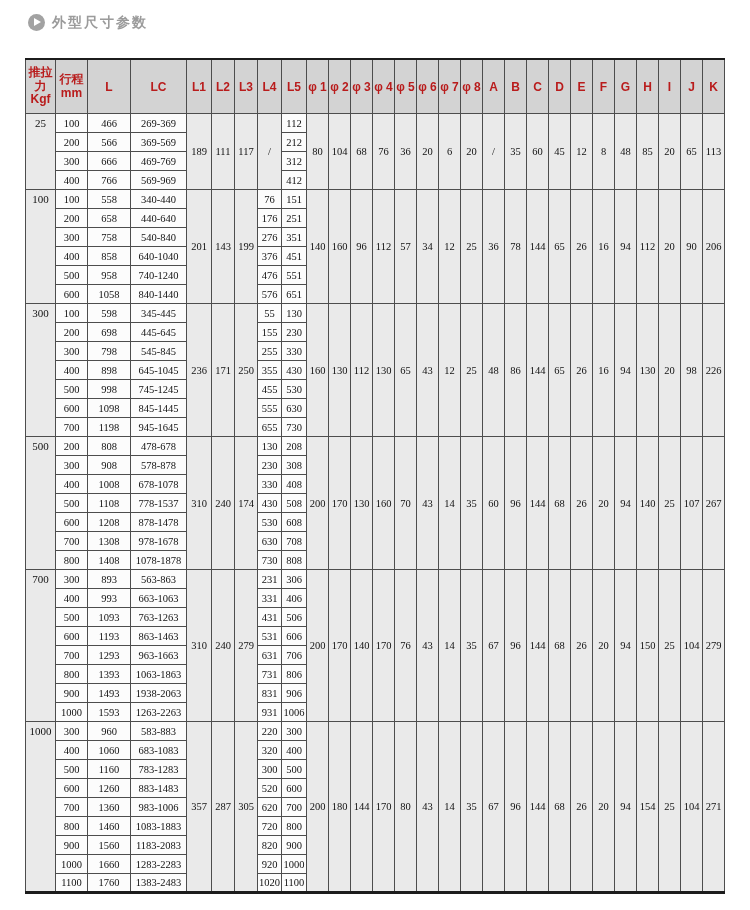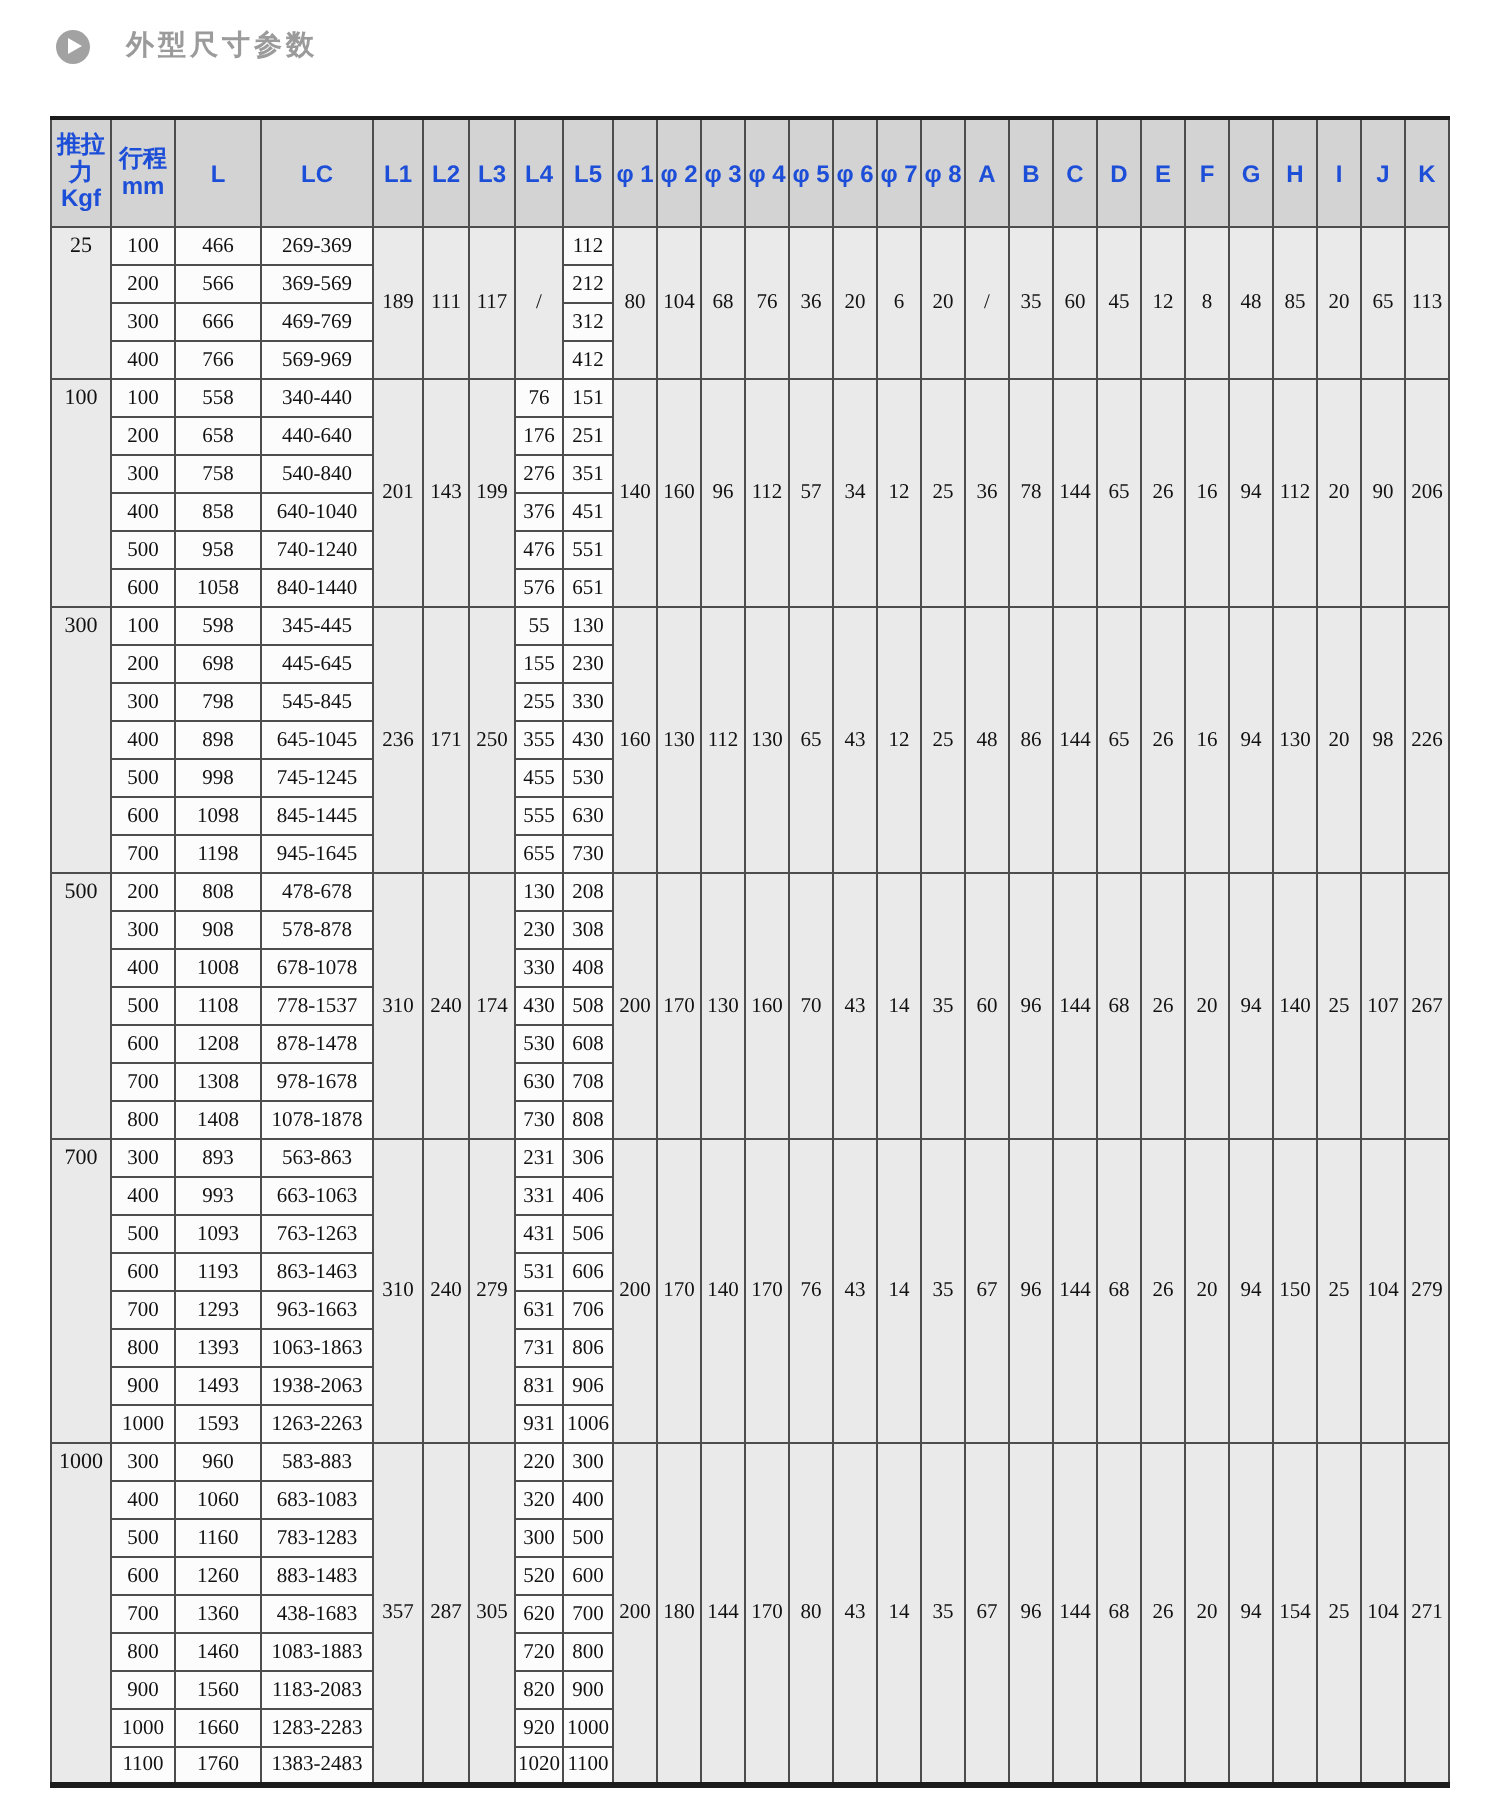--- a/index.html
+++ b/index.html
@@ -4,21 +4,21 @@
 <style>
   html,body { margin:0; padding:0; }
   body {
     width:750px; height:910px; position:relative;
     background:#ffffff;
     font-family:"Liberation Sans", sans-serif;
     color:#111;
   }
   .title-bar {
     position:absolute; left:28px; top:14px;
-    display:flex; align-items:flex-end; gap:18px;
+    display:flex; align-items:flex-start; gap:7px;
   }
   .play-icon {
     width:17px; height:17px; border-radius:50%;
     background:#a2a2a2; position:relative; flex:0 0 auto;
   }
   .play-icon::after {
     content:""; position:absolute; left:6px; top:4px;
     border-left:7px solid #ffffff;
     border-top:4.5px solid transparent;
     border-bottom:4.5px solid transparent;
@@ -33,21 +33,21 @@
     border-top:2px solid #1c1c1c;
     border-bottom:3px solid #1c1c1c;
   }
   .dim th, .dim td {
     border:1px solid #4d4d4d;
     padding:0; text-align:center; vertical-align:middle;
     overflow:hidden;
   }
   .dim thead th {
     background:#d3d3d3; height:53px;
-    font-size:12px; font-weight:bold; color:#1d4ed8;
+    font-size:12px; font-weight:bold; color:#b91c1c;
   }
   .vhead {
     white-space:pre-line; word-break:break-all;
     line-height:1.12; padding:0 4px;
   }
   .dim tbody tr { height:19px;font-family:Liberation Serif, serif; }
   .dim tbody td { font-size:10.5px; color:#111; }
   .dim td.w { background:#fcfcfc; }
   .dim td.force {
     vertical-align:top; padding-top:3px; font-size:11px;
@@ -510,21 +510,21 @@
       <tr>
         <td class="w">600</td>
         <td class="w">1260</td>
         <td class="w">883-1483</td>
         <td class="w">520</td>
         <td class="w">600</td>
       </tr>
       <tr>
         <td class="w">700</td>
         <td class="w">1360</td>
-        <td class="w">438-1683</td>
+        <td class="w">983-1006</td>
         <td class="w">620</td>
         <td class="w">700</td>
       </tr>
       <tr>
         <td class="w">800</td>
         <td class="w">1460</td>
         <td class="w">1083-1883</td>
         <td class="w">720</td>
         <td class="w">800</td>
       </tr>

